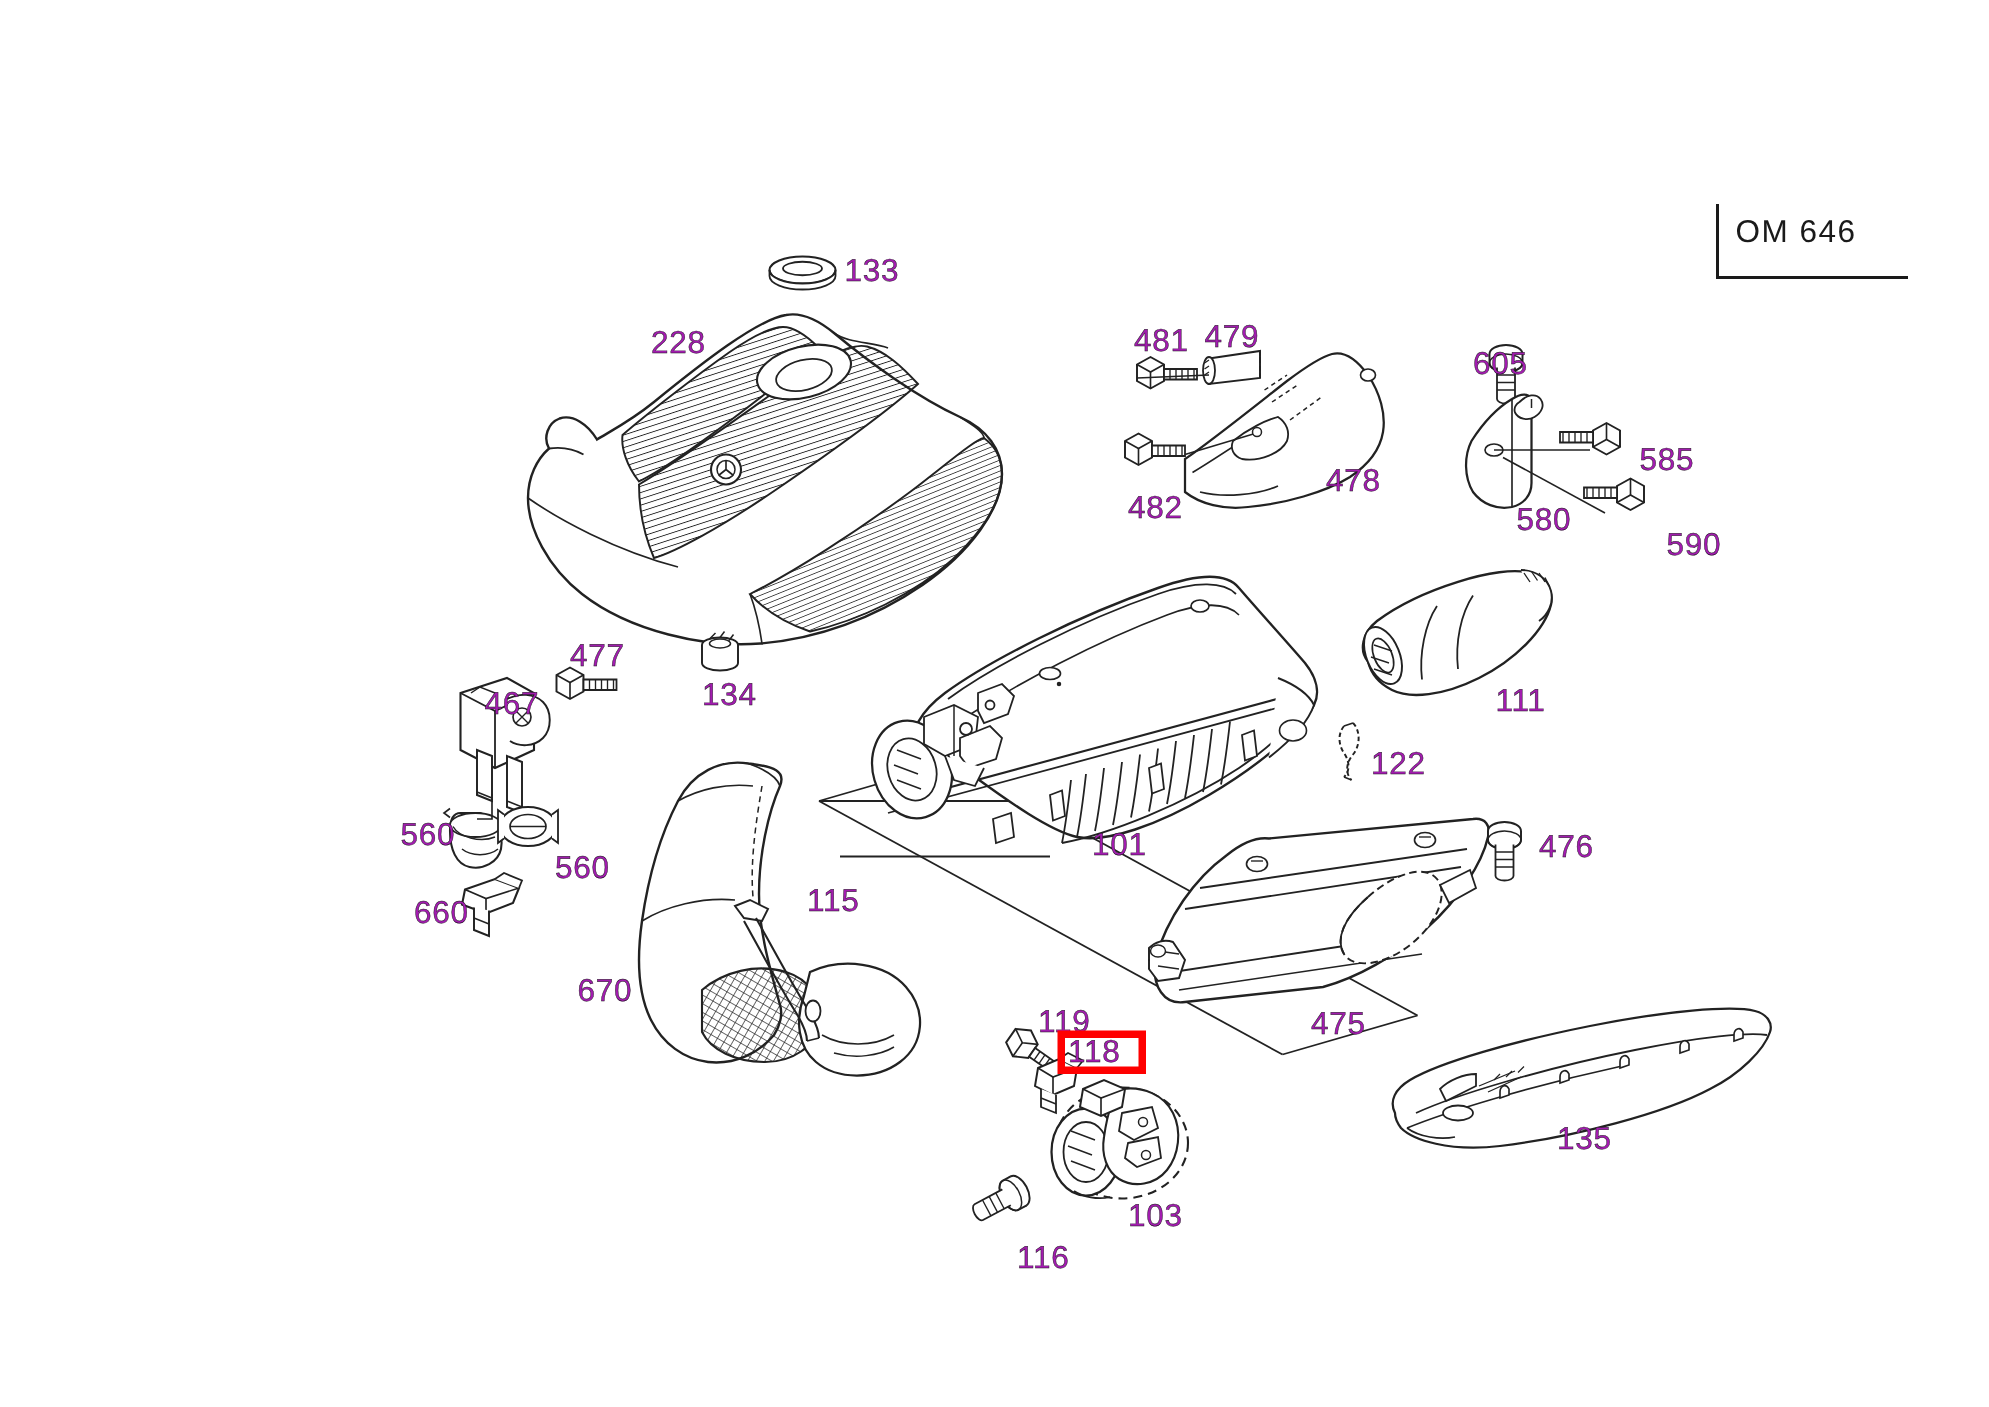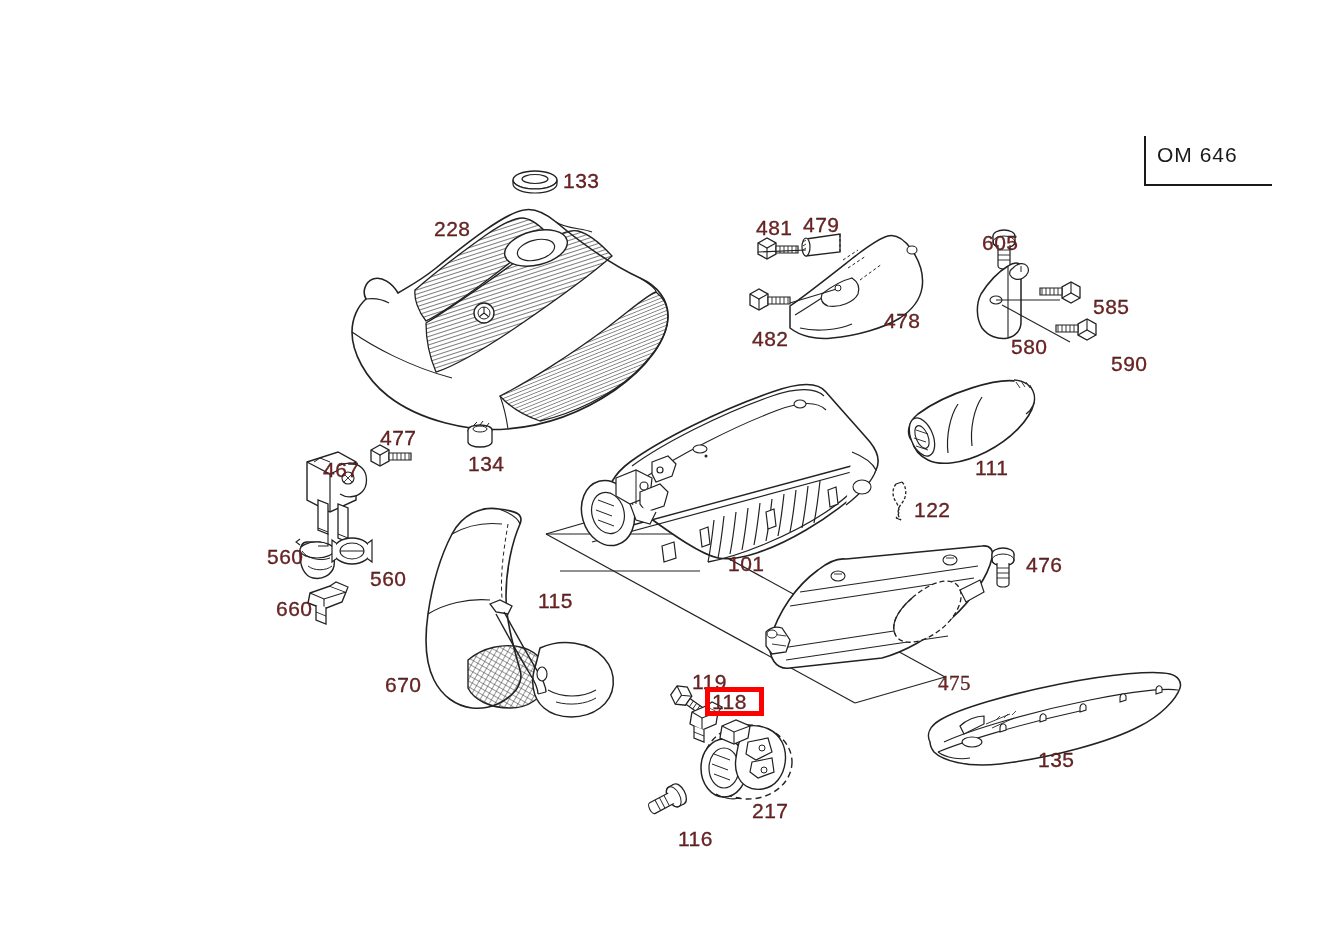--- a/index.html
+++ b/index.html
@@ -19,21 +19,21 @@
     position: absolute;
     left: 0;
     top: 0;
     width: 1326px;
     height: 938px;
   }
   .lbl {
     position: absolute;
     font-family: "Liberation Sans", sans-serif;
     font-size: 21px;
-    color: #7f1d1d;
+    color: #a21caf;
     letter-spacing: 0.5px;
     white-space: nowrap;
     -webkit-text-stroke: 0.3px #1a1a1a;
   }
   #highlight-118 {
     position: absolute;
     left: 705px;
     top: 687px;
     width: 59px;
     height: 29px;
@@ -447,34 +447,34 @@
   <div class="lbl" style="left:803px; top:213px;">479</div>
   <div class="lbl" style="left:752px; top:327px;">482</div>
   <div class="lbl" style="left:884px; top:309px;">478</div>
   <div class="lbl" style="left:982px; top:231px;">605</div>
   <div class="lbl" style="left:1093px; top:295px;">585</div>
   <div class="lbl" style="left:1011px; top:335px;">580</div>
   <div class="lbl" style="left:1111px; top:352px;text-align:right;">590</div>
   <div class="lbl" style="left:323px; top:441px;margin-top:17px;">467</div>
   <div class="lbl" style="left:380px; top:426px;">477</div>
   <div class="lbl" style="left:468px; top:452px;">134</div>
-  <div class="lbl" style="left:975px; top:456px;">111</div>
+  <div class="lbl" style="left:997px; top:456px;">111</div>
   <div class="lbl" style="left:914px; top:498px;">122</div>
   <div class="lbl" style="left:267px; top:545px;">560</div>
   <div class="lbl" style="left:370px; top:567px;">560</div>
   <div class="lbl" style="left:728px; top:552px;">101</div>
   <div class="lbl" style="left:1026px; top:553px;">476</div>
   <div class="lbl" style="left:538px; top:589px;">115</div>
   <div class="lbl" style="left:276px; top:597px;">660</div>
-  <div class="lbl" style="left:385px; top:649px;margin-top:24px;">670</div>
-  <div class="lbl" style="left:938px; top:671px;font-family:Liberation Serif, serif;">475</div>
+  <div class="lbl" style="left:385px; top:649px;">670</div>
+  <div class="lbl" style="left:874px; top:671px;">475</div>
   <div class="lbl" style="left:692px; top:670px;">119</div>
   <div class="lbl" style="left:712px; top:690px;">118</div>
   <div class="lbl" style="left:1038px; top:748px;">135</div>
-  <div class="lbl" style="left:752px; top:799px;">217</div>
+  <div class="lbl" style="left:752px; top:799px;">103</div>
   <div class="lbl" style="left:678px; top:827px;">116</div>
 
   <div id="highlight-118"></div>
 
   <div id="om-badge"></div>
   <div id="om-badge-text">OM 646</div>
 
 </div>
 
 </body></html>

